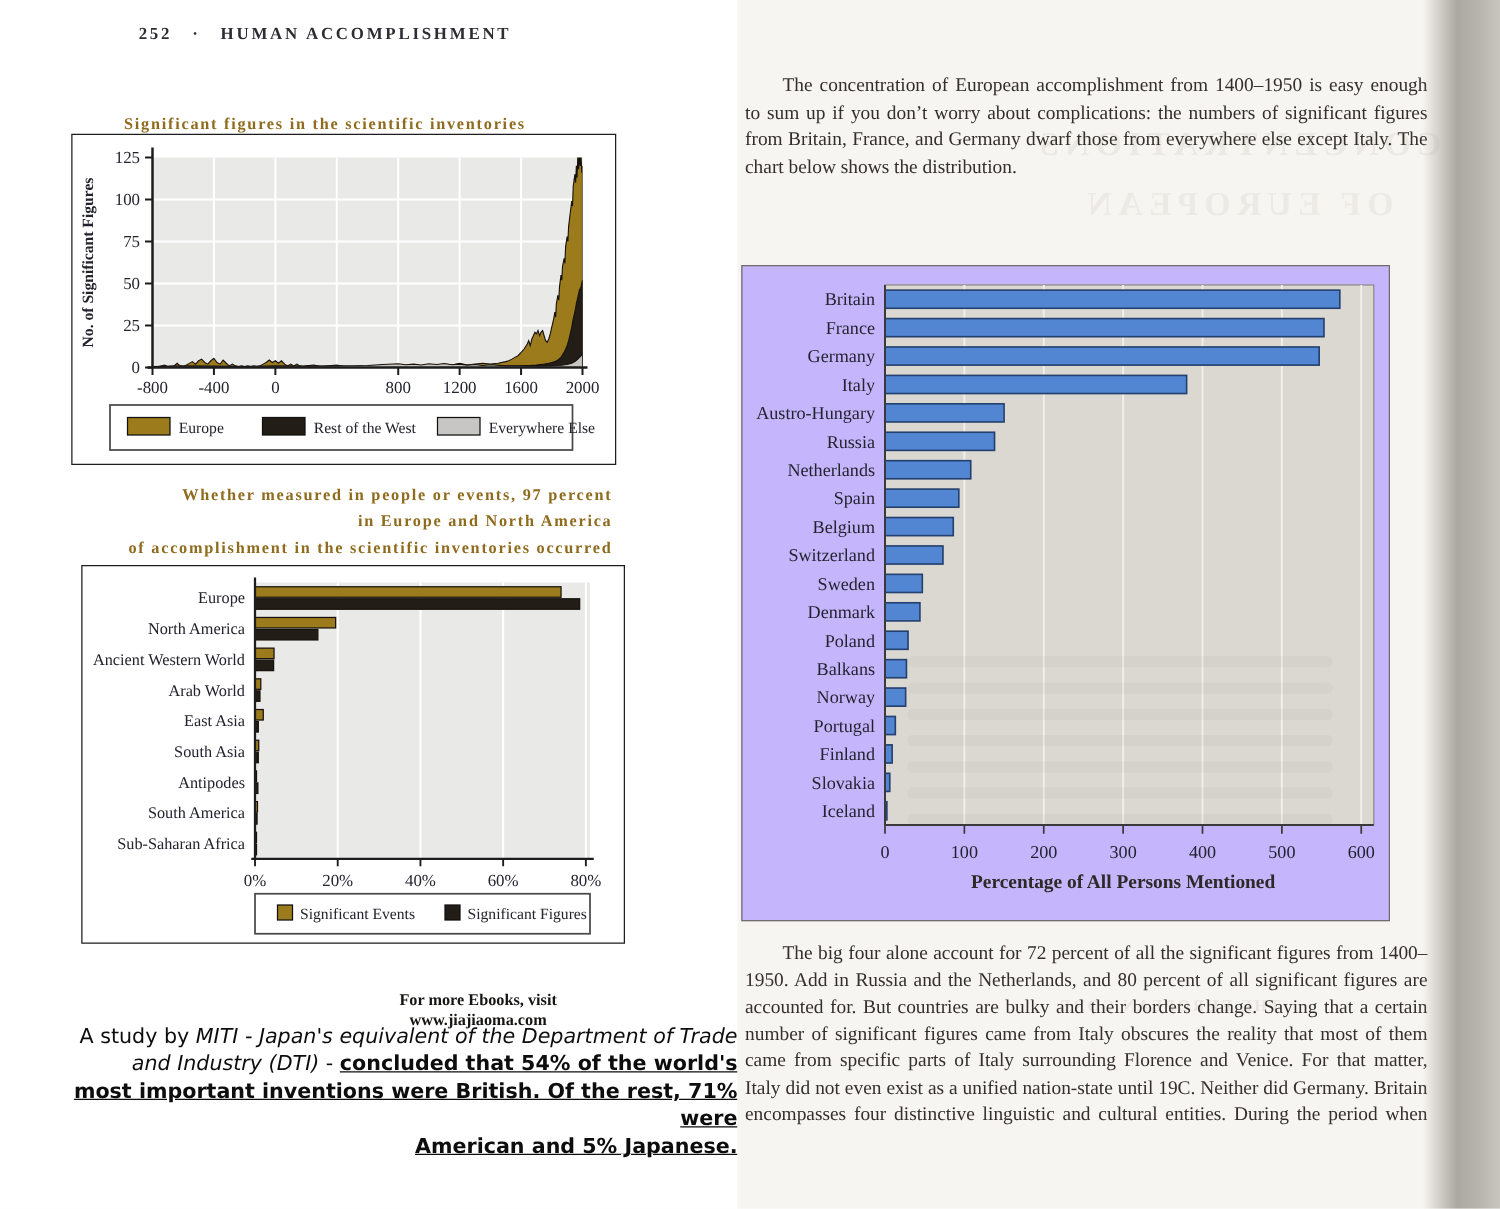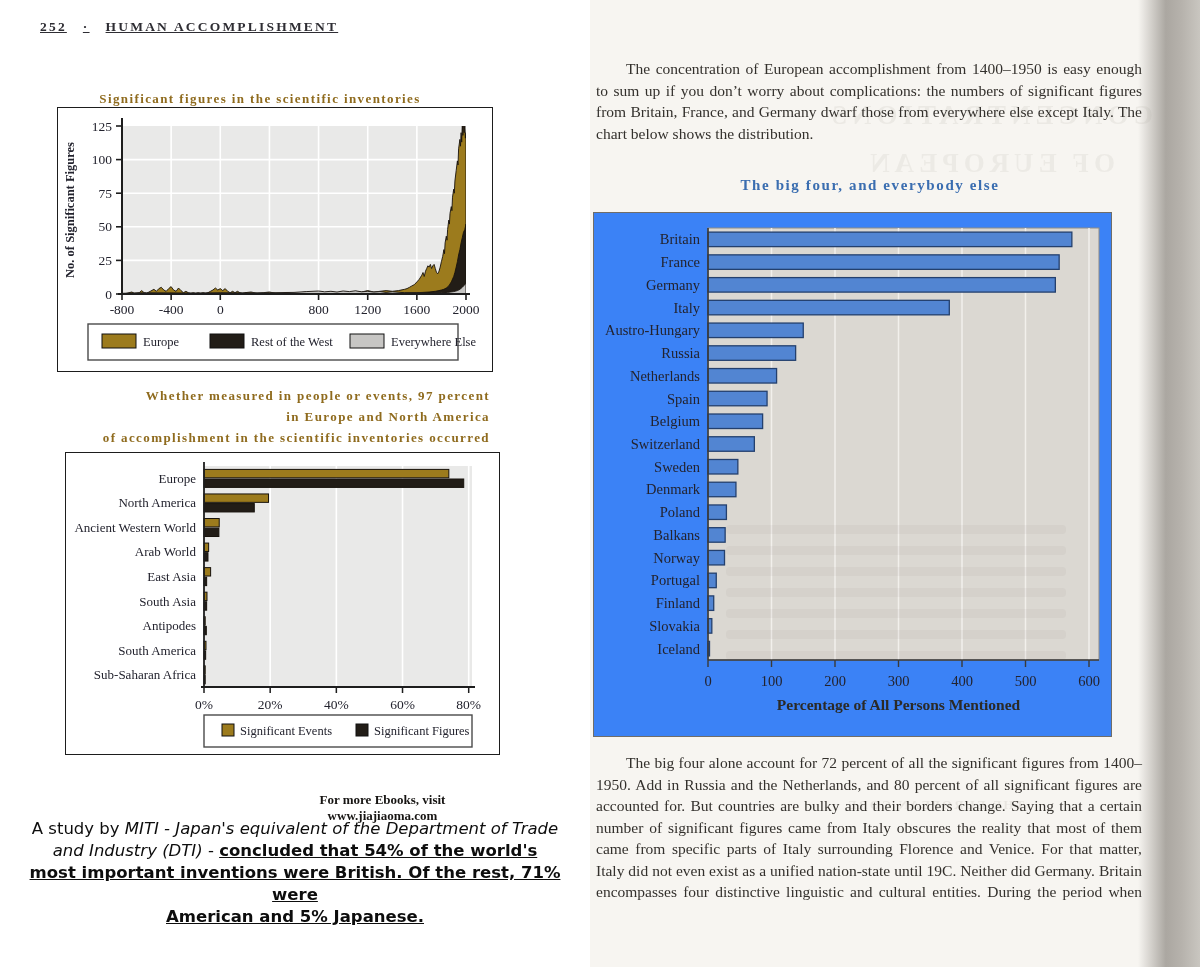--- a/index.html
+++ b/index.html
@@ -1,51 +1,51 @@
 <!DOCTYPE html>
 <html><head>
 <meta charset="utf-8">
 <style>
   html,body{margin:0;padding:0;}
   body{width:1200px;height:967px;position:relative;background:#ffffff;
        font-family:"Liberation Serif",serif;color:#2e2d33;overflow:hidden;}
   
   .page-left{position:absolute;left:0;top:0;width:590px;height:967px;background:#ffffff;}
-  .book-header{position:absolute;font-weight:bold;font-size:13.5px;
-       letter-spacing:2.2px;color:#2e2d33;white-space:nowrap;text-decoration:underline;}
+  .book-header{position:absolute;text-align:center;font-weight:bold;font-size:13.5px;
+       letter-spacing:2.2px;color:#2e2d33;white-space:nowrap;}
   .book-header .dot{margin:0 16px;font-weight:bold;}
   .lp-header{left:40px;top:19px;width:440px;}
   .chart-title-gold{position:absolute;text-align:center;color:#8f6b1e;font-weight:bold;
        font-size:13px;letter-spacing:1.4px;line-height:21px;}
   .c1-title{left:40px;top:60px;width:440px;margin-top:28px;}
   .c2-title{left:40px;top:385px;width:450px;text-align:right;}
   .chart-box{position:absolute;border:1.6px solid #1d1d1d;background:#ffffff;box-sizing:border-box;}
   .c1-box{left:57px;top:107px;width:436px;height:265px;}
   .c2-box{left:65px;top:452px;width:435px;height:303px;}
   .ebook-note{position:absolute;left:275px;top:792px;width:215px;text-align:center;
        font-weight:bold;font-size:13px;color:#171513;}
-  .miti-note{position:absolute;left:0;top:818px;width:590px;text-align:center;
+  .miti-note{position:absolute;left:0;top:818px;width:590px;text-align:right;
        font-family:"DejaVu Sans",sans-serif;font-size:16.5px;line-height:1.34;color:#0d0d0d;}
   .miti-note .i{font-style:italic;}
   .miti-note .b{font-weight:bold;text-decoration:underline;}
   
   .page-right{position:absolute;left:590px;top:0;width:610px;height:967px;background:#f7f5f1;}
   .page-edge{position:absolute;right:0;top:0;width:62px;height:967px;
        background:linear-gradient(to right,rgba(167,163,157,0) 0%,#aba7a1 45%,#b6b2ac 70%,#c9c6c0 100%);}
   .rp-header{left:56px;top:14px;width:500px;}
   .rp-para{position:absolute;font-size:15.5px;line-height:21.5px;color:#33302c;
        text-align:justify;}
   .rp-para .indent{display:inline-block;width:30px;}
   .para-top{left:6px;top:58px;width:546px;}
   .para-bottom{left:6px;top:752px;width:546px;text-align-last:justify;}
   .chart-title-blue{position:absolute;text-align:center;color:#3a6db0;font-weight:bold;
        font-size:15px;letter-spacing:1.6px;}
   .c3-title{left:30px;top:177px;width:500px;}
   .c3-box{position:absolute;left:3px;top:212px;width:519px;height:525px;
-       border:1.3px solid #6f6d69;background:#3b82f6;box-sizing:border-box;}
+       border:1.3px solid #6f6d69;background:#c4b5fd;box-sizing:border-box;}
   .ghost{position:absolute;color:#8a8477;font-weight:bold;font-family:"Liberation Serif",serif;
        letter-spacing:5px;transform:scaleX(-1);white-space:nowrap;text-align:center;}
   svg{display:block;}
 </style>
 </head>
 <body>
 
 <div class="page-left">
 
   <div class="book-header lp-header">
@@ -193,21 +193,20 @@
 
   <div class="ghost" style="left:180px;top:100px;width:440px;font-size:27px;opacity:.10;">CONCENTRATIONS</div>
   <div class="ghost" style="left:200px;top:148px;width:400px;font-size:27px;opacity:.09;">OF EUROPEAN</div>
   <div class="ghost" style="left:120px;top:292px;width:440px;font-size:29px;opacity:.09;">ACCOMPLISHMENT</div>
   <div class="ghost" style="left:220px;top:797px;width:250px;font-size:13px;letter-spacing:2px;opacity:.13;">THE EUROPEAN CORE</div>
 
   <div class="rp-para para-top">
     <span class="indent"></span><span>The concentration of European accomplishment from 1400–1950 is easy enough to sum up if you don’t worry about complications: the numbers of significant figures from Britain, France, and Germany dwarf those from everywhere else except Italy. The chart below shows the distribution.</span>
   </div>
 
-  <div class="chart-title-blue c3-title">The big four, and everybody else</div>
 
   <div class="c3-box">
     <svg id="svg-c3" width="517" height="523">
         <rect x="114" y="15" width="391" height="432" fill="#dbd8d2" stroke="#8e8b86" stroke-width="1"></rect>
         <line x1="177.5" y1="15" x2="177.5" y2="447" stroke="#f2f0ec" stroke-width="1.5"></line>
         <line x1="241" y1="15" x2="241" y2="447" stroke="#f2f0ec" stroke-width="1.5"></line>
         <line x1="304.5" y1="15" x2="304.5" y2="447" stroke="#f2f0ec" stroke-width="1.5"></line>
         <line x1="368" y1="15" x2="368" y2="447" stroke="#f2f0ec" stroke-width="1.5"></line>
         <line x1="431.5" y1="15" x2="431.5" y2="447" stroke="#f2f0ec" stroke-width="1.5"></line>
         <line x1="495" y1="15" x2="495" y2="447" stroke="#f2f0ec" stroke-width="1.5"></line>

